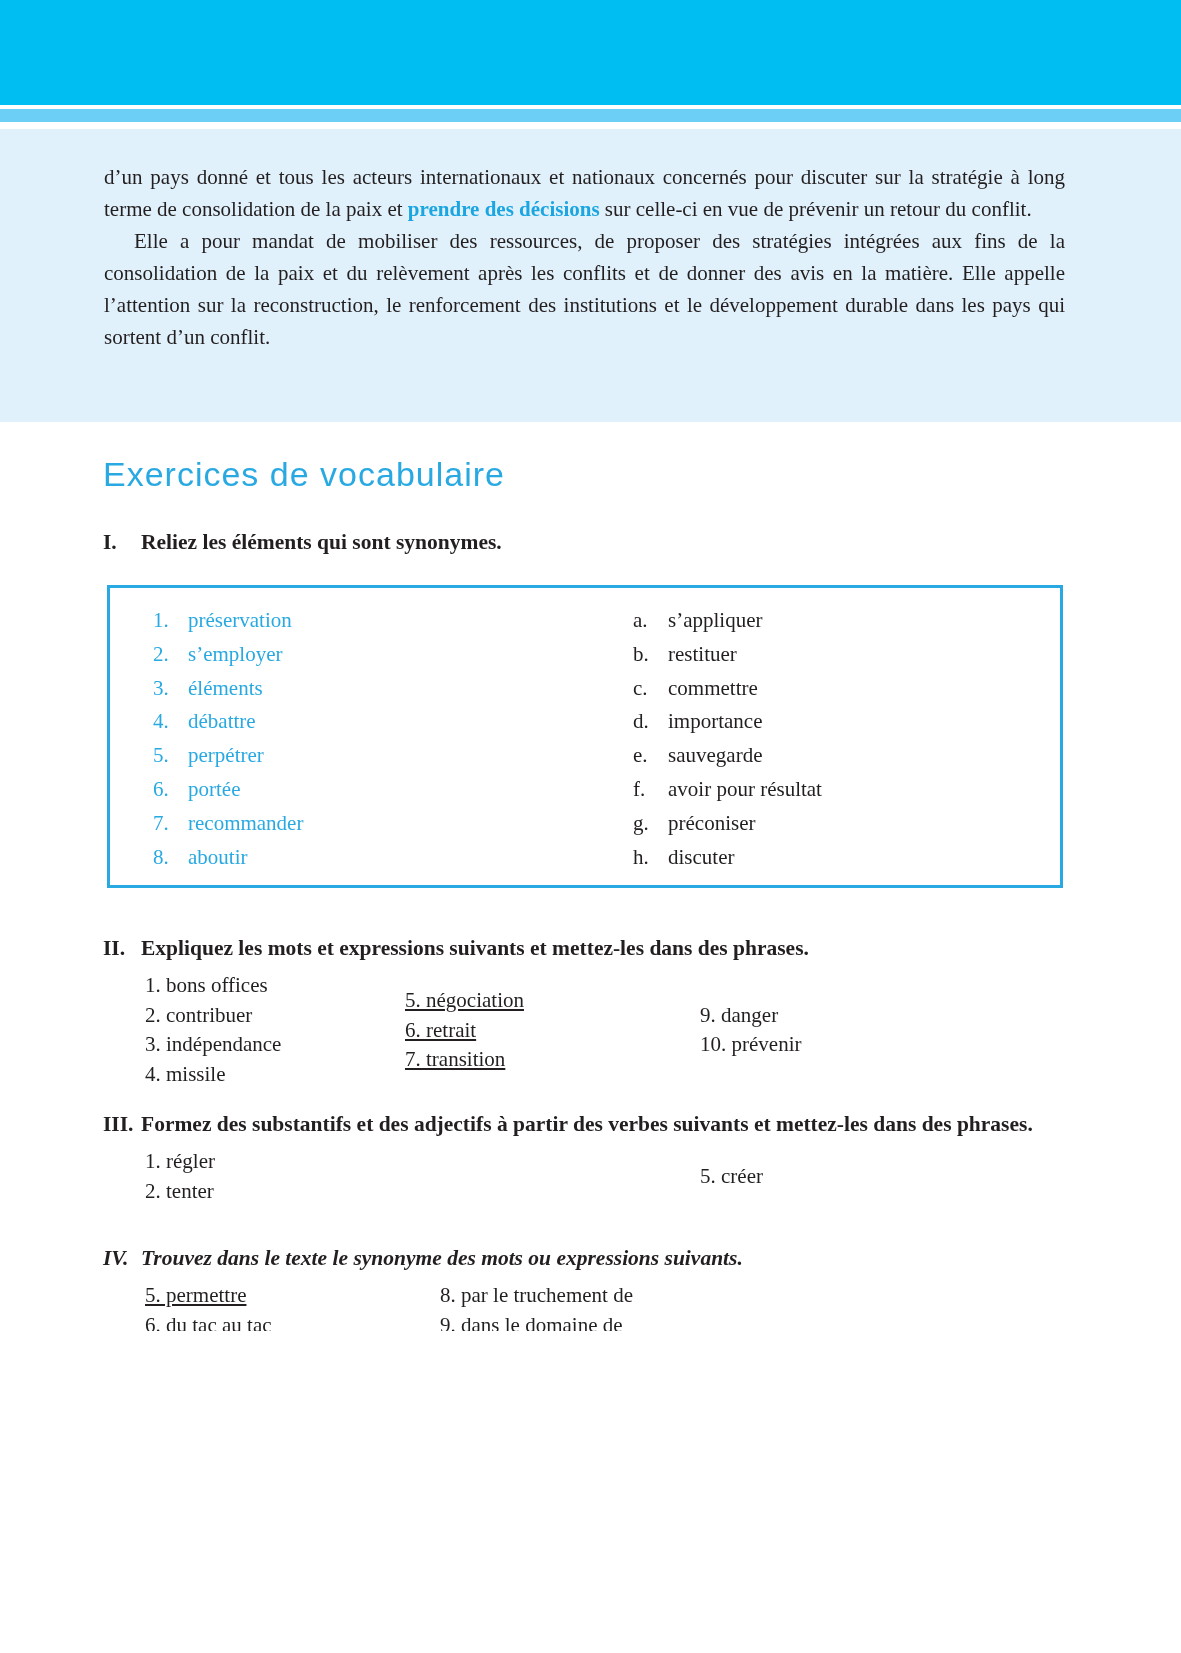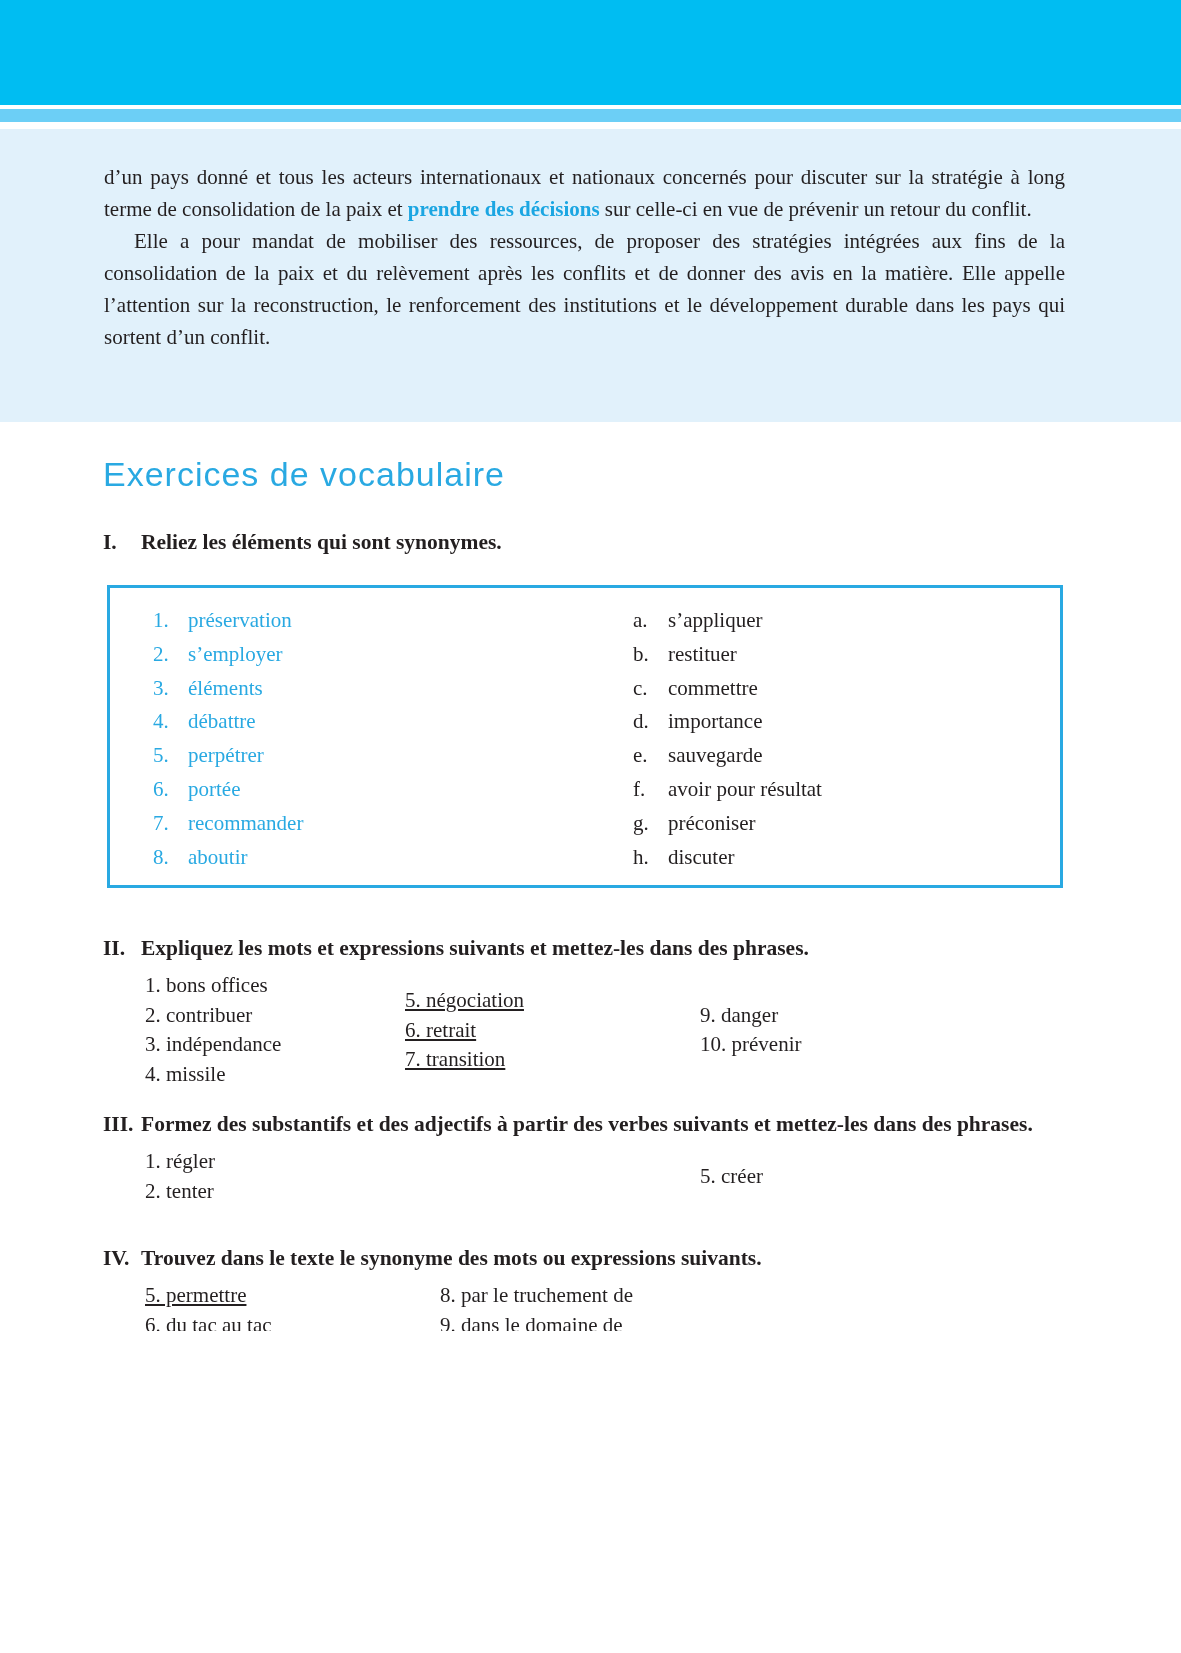--- a/index.html
+++ b/index.html
@@ -49,21 +49,21 @@
     display: flex;
     margin: 0 103px;
     font-weight: bold;
     font-size: 21.5px;
     line-height: 28px;
   }
   .ex-heading .numeral { width: 38px; flex-shrink: 0; }
   .ex-heading.h1 { margin-top: 34px; }
   .ex-heading.h2 { margin-top: 46px; }
   .ex-heading.h3 { margin-top: 20px; }
-  .ex-heading.h4 { margin-top: 38px; }
+  .ex-heading.h4 { margin-top: 38px; font-style: italic; }
 
   
   .match-box {
     margin: 29px 118px 0 107px;
     width: 956px;
     height: 303px;
     border: 3px solid #29A9E2;
     display: flex;
     padding: 16px 0 0 43px;
     font-size: 21px;

